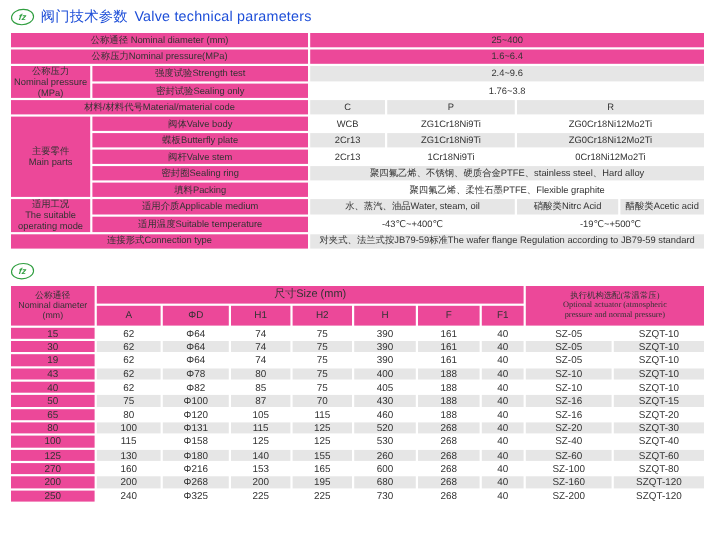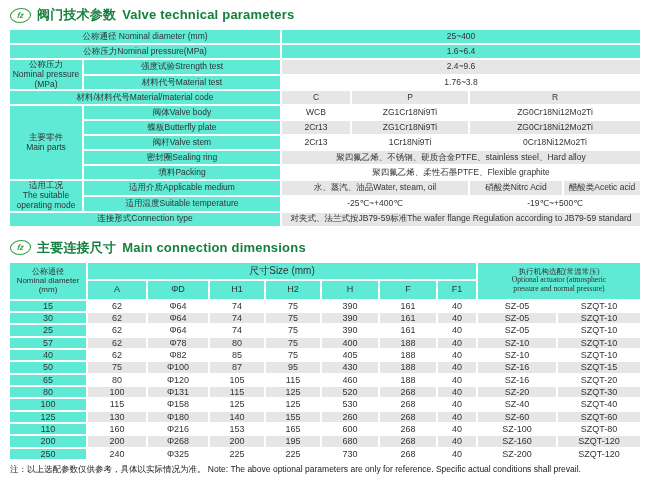--- a/index.html
+++ b/index.html
@@ -9,34 +9,34 @@
     color:#333;
   }
   .page{padding:5px 8px 0 8px;}
   .section-title{display:flex;align-items:center;gap:6px;margin:1px 0 4px 2px;}
   .logo{
     width:19px;height:13px;border:1.5px solid #2f9e3f;border-radius:50%;
     display:flex;align-items:center;justify-content:center;flex:0 0 auto;
     color:#2f9e3f;font-size:8px;font-style:italic;font-weight:bold;line-height:1;
     transform:skewX(-6deg);
   }
-  .title-text{font-weight:bold;color:#15803d;font-size:13px;letter-spacing:.2px;}
+  .title-text{font-weight:normal;color:#1d4ed8;font-size:13px;letter-spacing:.2px;}
   .title-text .en{margin-left:6px;}
   table{border-collapse:separate;border-spacing:2px;table-layout:fixed;width:634px;}
   td,th{
     text-align:center;vertical-align:middle;padding:0 1px;
     font-size:8.5px;line-height:1.15;font-weight:normal;
     overflow:hidden;white-space:nowrap;
   }
   .t1 td{height:13px;}
   .t2 td{height:10px;font-size:9px;}
   .t2 th{font-size:8px;}
   .t2 .hr1 th{height:16px;}
   .t2 .hr2 th{height:18px;font-size:9px;}
-  .g{background:#5eead4;margin-left:12px;}
+  .g{background:#ec4899;margin-left:12px;}
   .gr{background:#e6e6e6;}
   .w{background:#ffffff;}
   .pre{white-space:pre-line;}
   .note{font-size:8.5px;color:#1a1a1a;margin:3px 0 0 2px;white-space:nowrap;}
   .gap{height:10px;}
 </style>
 </head>
 <body>
 
 <div class="page">
@@ -65,21 +65,21 @@
         <td colspan="4" class="g">1.6~6.4</td>
       </tr>
       <tr>
         <td rowspan="2" class="g pre">公称压力
 Nominal pressure
 (MPa)</td>
         <td class="g">强度试验Strength test</td>
         <td colspan="4" class="gr">2.4~9.6</td>
       </tr>
       <tr>
-        <td class="g">材料代号Material test</td>
+        <td class="g">密封试验Sealing only</td>
         <td colspan="4" class="w">1.76~3.8</td>
       </tr>
       <tr>
         <td colspan="2" class="g">材料/材料代号Material/material code</td>
         <td class="gr">C</td>
         <td class="gr">P</td>
         <td colspan="2" class="gr">R</td>
       </tr>
       <tr>
         <td rowspan="5" class="g pre">主要零件
@@ -113,35 +113,34 @@
         <td rowspan="2" class="g pre">适用工况
 The suitable
 operating mode</td>
         <td class="g">适用介质Applicable medium</td>
         <td colspan="2" class="gr">水、蒸汽、油品Water, steam, oil</td>
         <td class="gr">硝酸类Nitrc Acid</td>
         <td class="gr">醋酸类Acetic acid</td>
       </tr>
       <tr>
         <td class="g">适用温度Suitable temperature</td>
-        <td colspan="2" class="w">-25℃~+400℃</td>
+        <td colspan="2" class="w">-43℃~+400℃</td>
         <td colspan="2" class="w">-19℃~+500℃</td>
       </tr>
       <tr>
         <td colspan="2" class="g">连接形式Connection type</td>
         <td colspan="4" class="gr">对夹式、法兰式按JB79-59标准The wafer flange Regulation according to JB79-59 standard</td>
       </tr>
     </tbody>
   </table>
 
   <div class="gap"></div>
 
   <div class="section-title">
     <span class="logo">fz</span>
-    <span class="title-text"><span>主要连接尺寸</span><span class="en">Main connection dimensions</span></span>
   </div>
 
   <table class="t2">
     <colgroup>
       <col style="width:76px">
         <col style="width:58px">
         <col style="width:60px">
       <col style="width:54px">
         <col style="width:54px">
         <col style="width:56px">
@@ -189,33 +188,33 @@
           <td class="gr">Φ64</td>
           <td class="gr">74</td>
           <td class="gr">75</td>
           <td class="gr">390</td>
           <td class="gr">161</td>
           <td class="gr">40</td>
           <td class="gr">SZ-05</td>
           <td class="gr">SZQT-10</td>
         </tr>
         <tr>
-          <td class="g">25</td>
+          <td class="g">19</td>
           <td class="w">62</td>
           <td class="w">Φ64</td>
           <td class="w">74</td>
           <td class="w">75</td>
           <td class="w">390</td>
           <td class="w">161</td>
           <td class="w">40</td>
           <td class="w">SZ-05</td>
           <td class="w">SZQT-10</td>
         </tr>
         <tr>
-          <td class="g">57</td>
+          <td class="g">43</td>
           <td class="gr">62</td>
           <td class="gr">Φ78</td>
           <td class="gr">80</td>
           <td class="gr">75</td>
           <td class="gr">400</td>
           <td class="gr">188</td>
           <td class="gr">40</td>
           <td class="gr">SZ-10</td>
           <td class="gr">SZQT-10</td>
         </tr>
@@ -229,21 +228,21 @@
           <td class="w">188</td>
           <td class="w">40</td>
           <td class="w">SZ-10</td>
           <td class="w">SZQT-10</td>
         </tr>
         <tr>
           <td class="g">50</td>
           <td class="gr">75</td>
           <td class="gr">Φ100</td>
           <td class="gr">87</td>
-          <td class="gr">95</td>
+          <td class="gr">70</td>
           <td class="gr">430</td>
           <td class="gr">188</td>
           <td class="gr">40</td>
           <td class="gr">SZ-16</td>
           <td class="gr">SZQT-15</td>
         </tr>
         <tr>
           <td class="g">65</td>
           <td class="w">80</td>
           <td class="w">Φ120</td>
@@ -285,21 +284,21 @@
           <td class="gr">Φ180</td>
           <td class="gr">140</td>
           <td class="gr">155</td>
           <td class="gr">260</td>
           <td class="gr">268</td>
           <td class="gr">40</td>
           <td class="gr">SZ-60</td>
           <td class="gr">SZQT-60</td>
         </tr>
         <tr>
-          <td class="g">110</td>
+          <td class="g">270</td>
           <td class="w">160</td>
           <td class="w">Φ216</td>
           <td class="w">153</td>
           <td class="w">165</td>
           <td class="w">600</td>
           <td class="w">268</td>
           <td class="w">40</td>
           <td class="w">SZ-100</td>
           <td class="w">SZQT-80</td>
         </tr>
@@ -323,15 +322,14 @@
           <td class="w">225</td>
           <td class="w">730</td>
           <td class="w">268</td>
           <td class="w">40</td>
           <td class="w">SZ-200</td>
           <td class="w">SZQT-120</td>
         </tr>
       </tbody>
   </table>
 
-  <div class="note">注：以上选配参数仅供参考，具体以实际情况为准。 Note: The above optional parameters are only for reference. Specific actual conditions shall prevail.</div>
 
 </div>
 
 </body></html>

